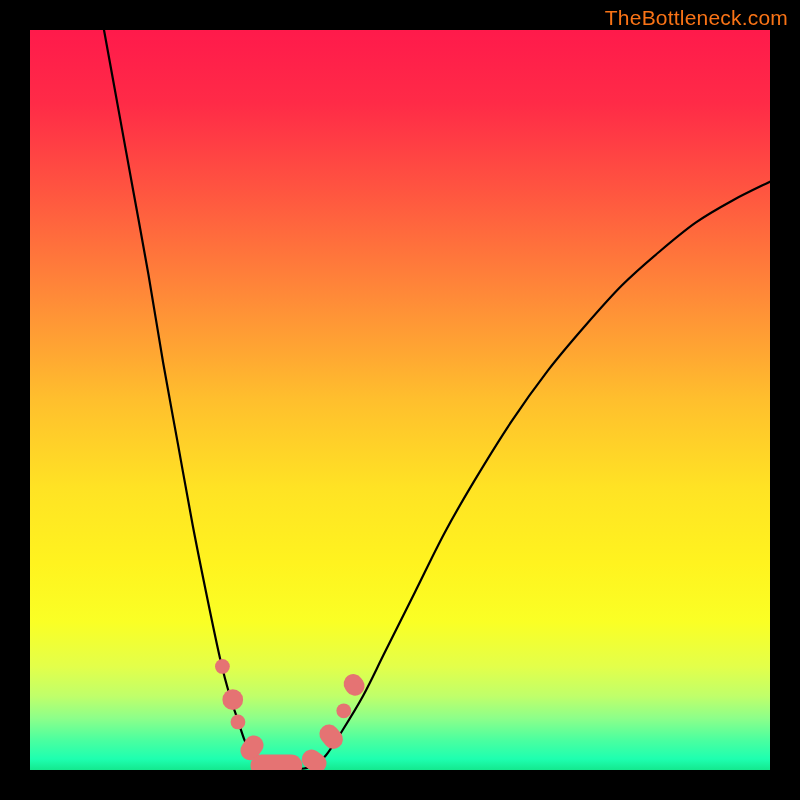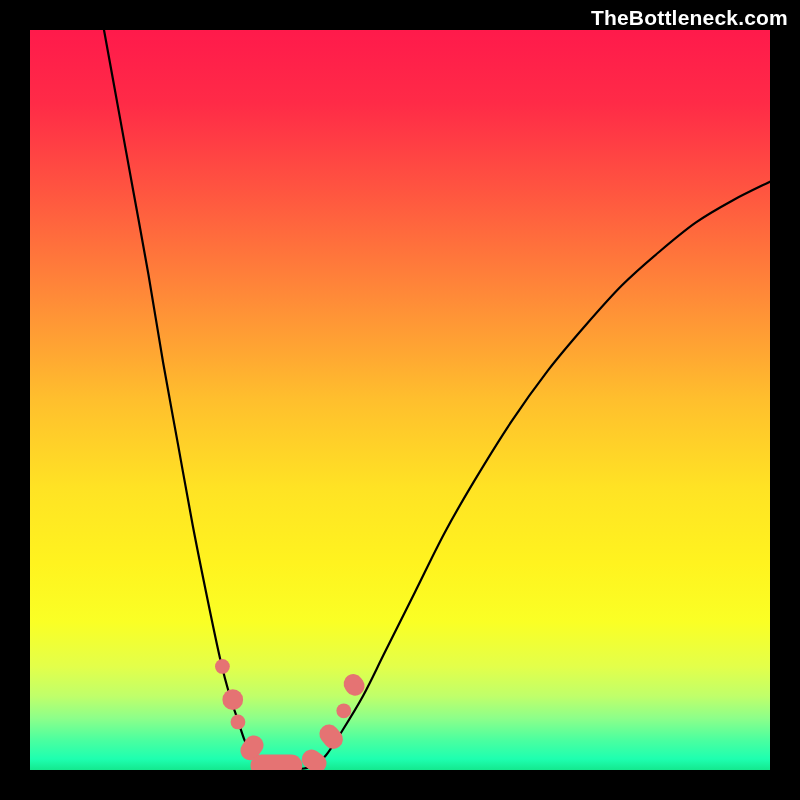--- a/index.html
+++ b/index.html
@@ -22,23 +22,23 @@
     left: 30px;
     top: 30px;
     width: 740px;
     height: 740px;
     overflow: hidden;
   }
   .watermark {
     position: absolute;
     top: 6px;
     right: 12px;
-    color: #ffffff;
+    color: #f97316;
     font-size: 21px;
-    font-weight: 700;
+    font-weight: 400;
     font-family: Arial, Helvetica, sans-serif;
     letter-spacing: 0.2px;
   }
   svg.curve {
     position: absolute;
     left: 0; top: 0;
     width: 100%; height: 100%;
   }
 </style>
 </head>

